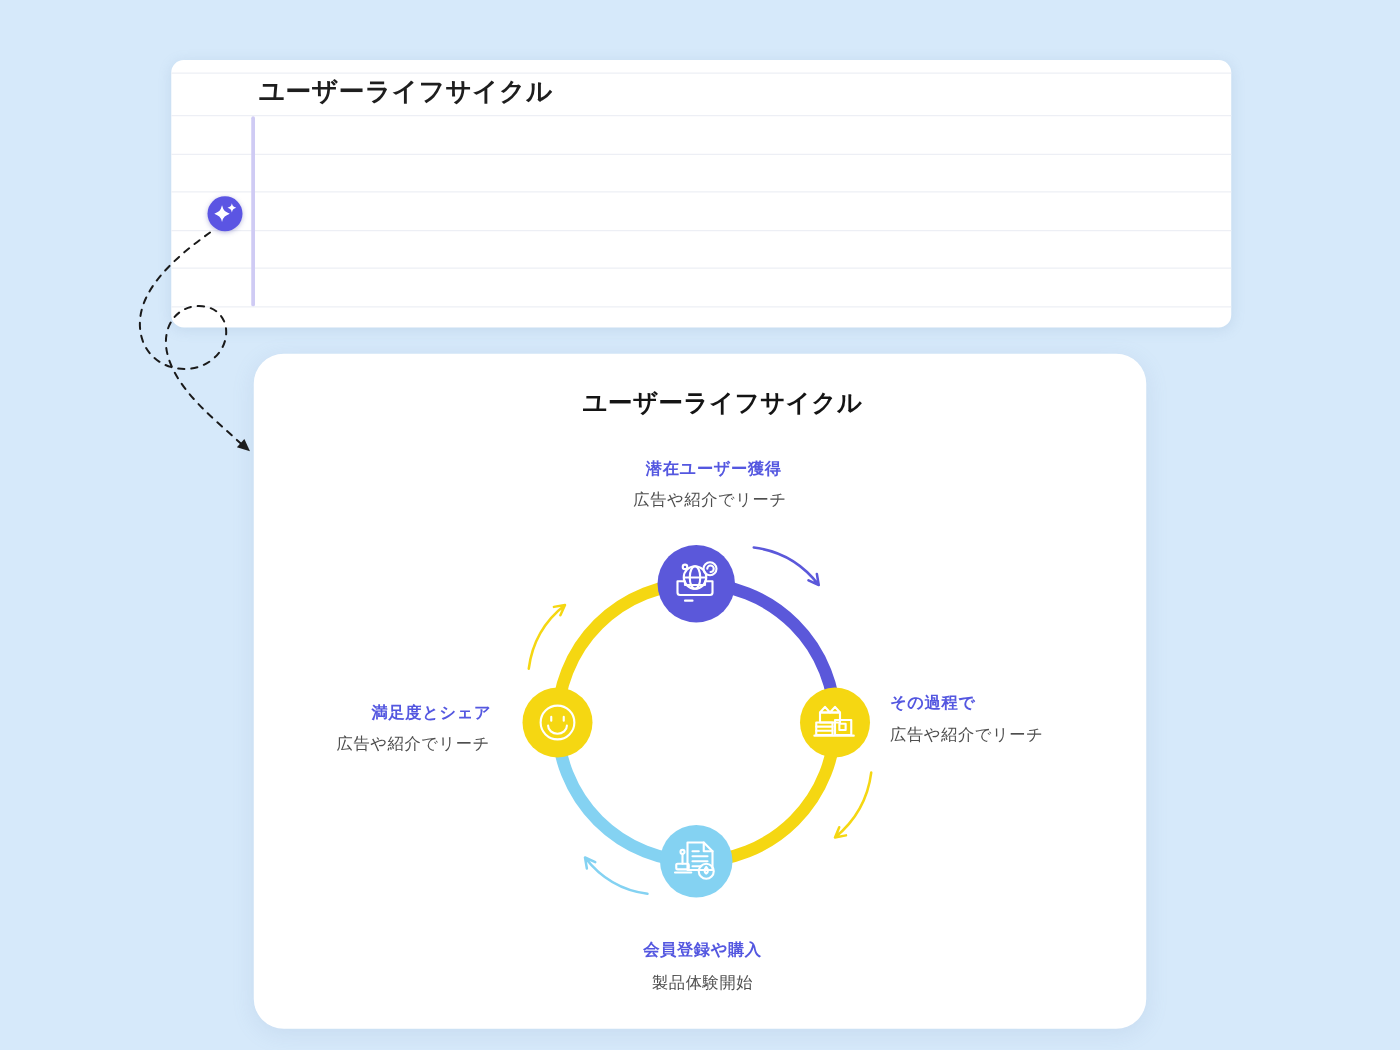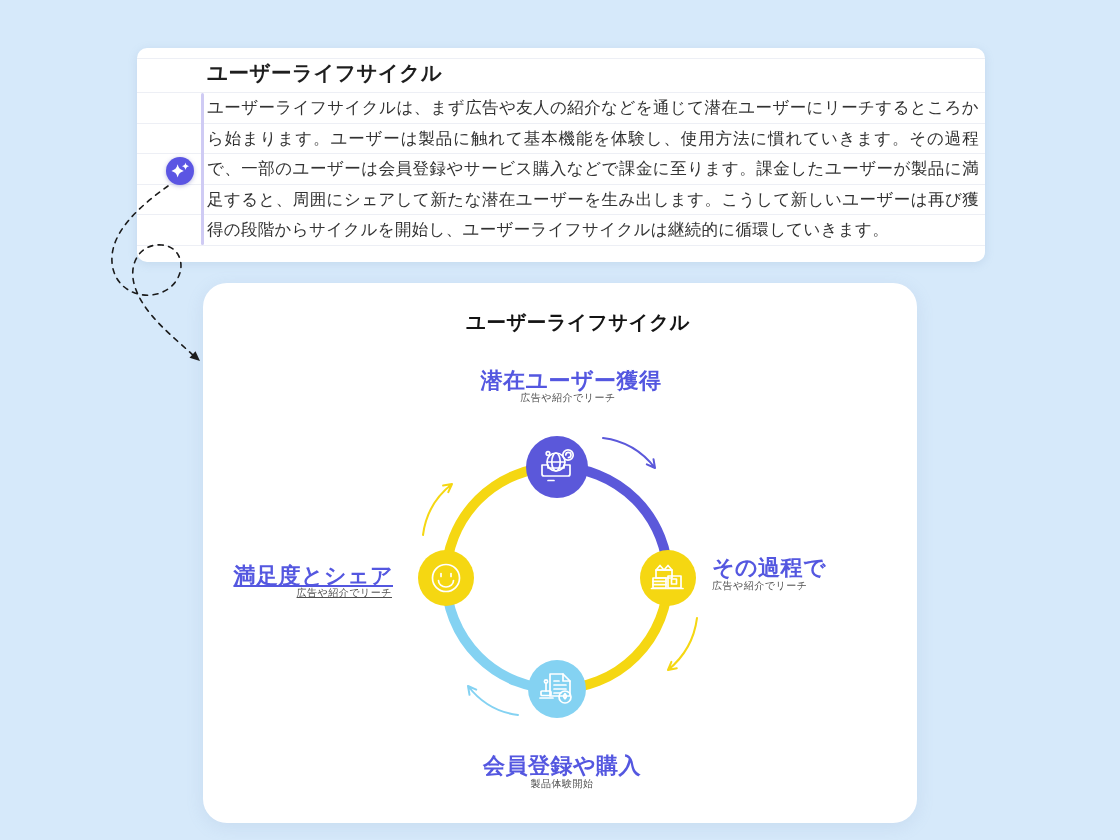--- a/index.html
+++ b/index.html
@@ -40,45 +40,44 @@
     position:absolute;left:203px;top:283px;width:714px;height:540px;
     background:#ffffff;border-radius:24px;
     box-shadow:0 4px 18px rgba(110,145,185,.14);
   }
   .diagram-title{
     position:absolute;left:375px;top:26px;transform:translateX(-50%);margin:0;
     font-size:19.5px;font-weight:bold;color:#141414;letter-spacing:.5px;white-space:nowrap;
   }
   .cycle-svg{position:absolute;left:0;top:0;}
   .node-label{
-    position:absolute;margin:0;font-size:22px;font-weight:bold;color:#5457e0;
+    position:absolute;margin:0;font-size:13px;font-weight:bold;color:#5457e0;
     letter-spacing:.5px;white-space:nowrap;
   }
   .node-sub{
-    position:absolute;margin:0;font-size:10px;color:#4e4e4e;
+    position:absolute;margin:0;font-size:13px;color:#4e4e4e;
     letter-spacing:.5px;white-space:nowrap;
   }
   .t-center{transform:translateX(-50%);}
-  .t-right{text-align:center;text-decoration:underline;}
+  .t-right{text-align:center;}
   .icon-art{stroke:#ffffff;stroke-width:1.7;fill:none;stroke-linecap:round;stroke-linejoin:round;}
 </style>
 </head>
 <body>
 
 <section class="doc-card">
   <div class="hline" style="top:10px"></div>
   <div class="hline" style="top:44px"></div>
   <div class="hline" style="top:74.5px"></div>
   <div class="hline" style="top:105px"></div>
   <div class="hline" style="top:135.5px"></div>
   <div class="hline" style="top:166px"></div>
   <div class="hline" style="top:196.5px"></div>
   <h1 class="doc-heading">ユーザーライフサイクル</h1>
   <div class="sel-bar"></div>
-  <p class="doc-paragraph">ユーザーライフサイクルは、まず広告や友人の紹介などを通じて潜在ユーザーにリーチするところから始まります。ユーザーは製品に触れて基本機能を体験し、使用方法に慣れていきます。その過程で、一部のユーザーは会員登録やサービス購入などで課金に至ります。課金したユーザーが製品に満足すると、周囲にシェアして新たな潜在ユーザーを生み出します。こうして新しいユーザーは再び獲得の段階からサイクルを開始し、ユーザーライフサイクルは継続的に循環していきます。</p>
 </section>
 
 <button class="ai-button">
   <svg width="20" height="20" viewBox="-10 -10 20 20">
     <path fill="#ffffff" d="M-2.5,-5.5 Q-1.6,-1.9 -0.2,-0.8 Q1.2,0.3 4,1.5 Q1.2,2.7 -0.2,3.8 Q-1.6,4.9 -2.5,8.5 Q-3.4,4.9 -4.8,3.8 Q-6.2,2.7 -9,1.5 Q-6.2,0.3 -4.8,-0.8 Q-3.4,-1.9 -2.5,-5.5 Z" transform="translate(0,-1.5) scale(0.95)"></path>
     <path fill="#ffffff" d="M5.5,-8.5 Q5.9,-6.6 6.6,-6 Q7.3,-5.4 9,-4.8 Q7.3,-4.2 6.6,-3.6 Q5.9,-3 5.5,-1.1 Q5.1,-3 4.4,-3.6 Q3.7,-4.2 2,-4.8 Q3.7,-5.4 4.4,-6 Q5.1,-6.6 5.5,-8.5 Z"></path>
   </svg>
 </button>
 
 <svg class="sketch" width="120" height="200" viewBox="90 170 120 200">

